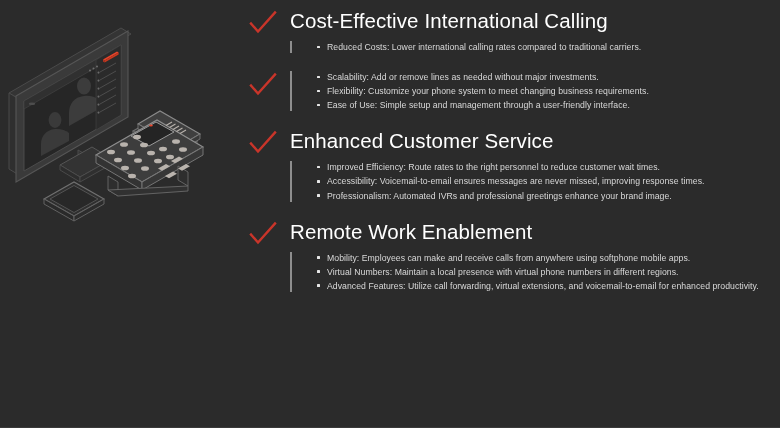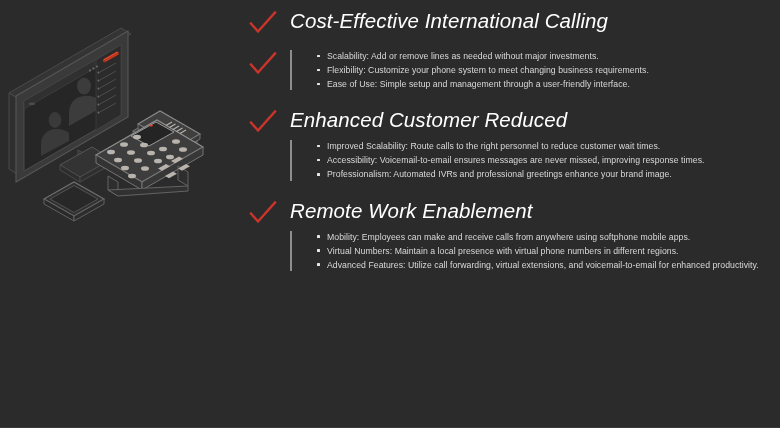--- a/index.html
+++ b/index.html
@@ -63,21 +63,20 @@
   .check-icon svg { display: block; }
 
   .section-heading {
     margin: 0;
     color: #ffffff;
     font-size: 20.5px;
     font-weight: 300;
     letter-spacing: 0.1px;
     line-height: 1.22;
     white-space: nowrap;
-    font-style: italic;
   }
 
   .bullet-wrap {
     position: relative;
     margin-top: 7px;
     padding-left: 24px;
   }
   .bullet-rule {
     position: absolute;
     left: 0px;
@@ -288,20 +287,21 @@
     <div class="section section-1">
       <span class="check-icon">
         <svg width="30" height="26" viewBox="0 0 30 26">
           <path d="M3,13.5 L10,21.5 L27,2.5" fill="none" stroke="#c9352a" stroke-width="2.4" stroke-linecap="square"></path>
         </svg>
       </span>
       <h2 class="section-heading">Cost-Effective International Calling</h2>
       <div class="bullet-wrap">
         <span class="bullet-rule"></span>
         <ul class="bullets">
+          <li>Reduced Costs: Lower international calling rates compared to traditional carriers.</li>
         </ul>
       </div>
     </div>
 
     <div class="section section-2">
       <span class="check-icon">
         <svg width="30" height="26" viewBox="0 0 30 26">
           <path d="M3,13.5 L10,21.5 L27,2.5" fill="none" stroke="#c9352a" stroke-width="2.4" stroke-linecap="square"></path>
         </svg>
       </span>
@@ -314,25 +314,25 @@
         </ul>
       </div>
     </div>
 
     <div class="section section-3">
       <span class="check-icon">
         <svg width="30" height="26" viewBox="0 0 30 26">
           <path d="M3,13.5 L10,21.5 L27,2.5" fill="none" stroke="#c9352a" stroke-width="2.4" stroke-linecap="square"></path>
         </svg>
       </span>
-      <h2 class="section-heading">Enhanced Customer Reduced</h2>
+      <h2 class="section-heading">Enhanced Customer Service</h2>
       <div class="bullet-wrap">
         <span class="bullet-rule"></span>
         <ul class="bullets">
-          <li>Improved Scalability: Route calls to the right personnel to reduce customer wait times.</li>
+          <li>Improved Efficiency: Route rates to the right personnel to reduce customer wait times.</li>
           <li>Accessibility: Voicemail-to-email ensures messages are never missed, improving response times.</li>
           <li>Professionalism: Automated IVRs and professional greetings enhance your brand image.</li>
         </ul>
       </div>
     </div>
 
     <div class="section section-4">
       <span class="check-icon">
         <svg width="30" height="26" viewBox="0 0 30 26">
           <path d="M3,13.5 L10,21.5 L27,2.5" fill="none" stroke="#c9352a" stroke-width="2.4" stroke-linecap="square"></path>

